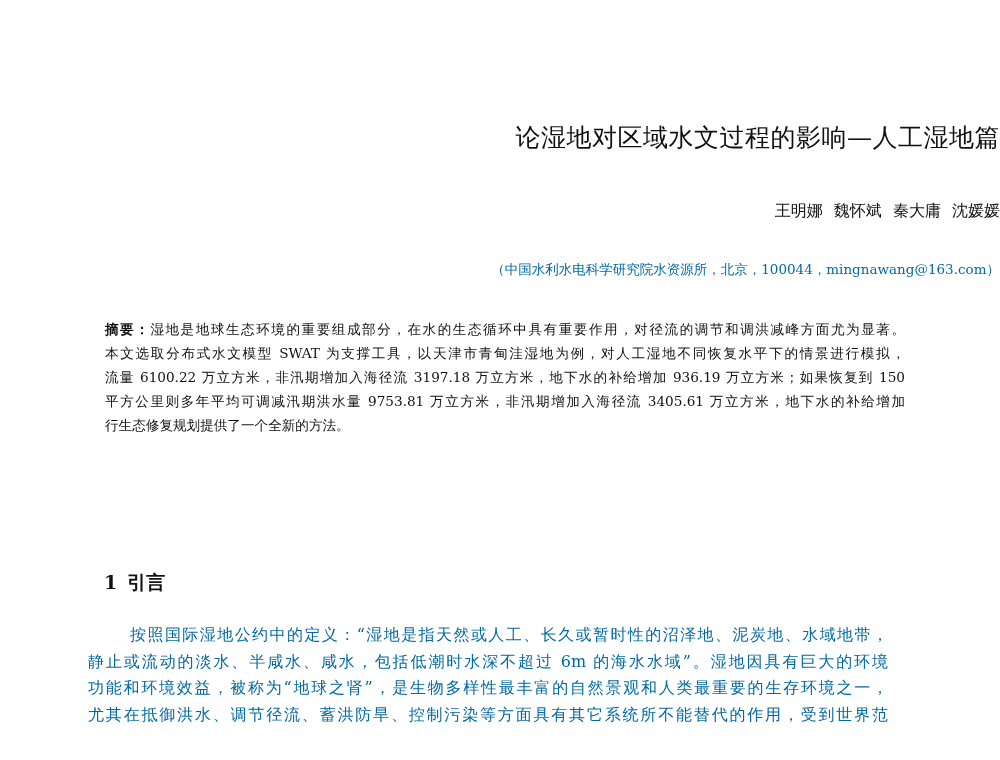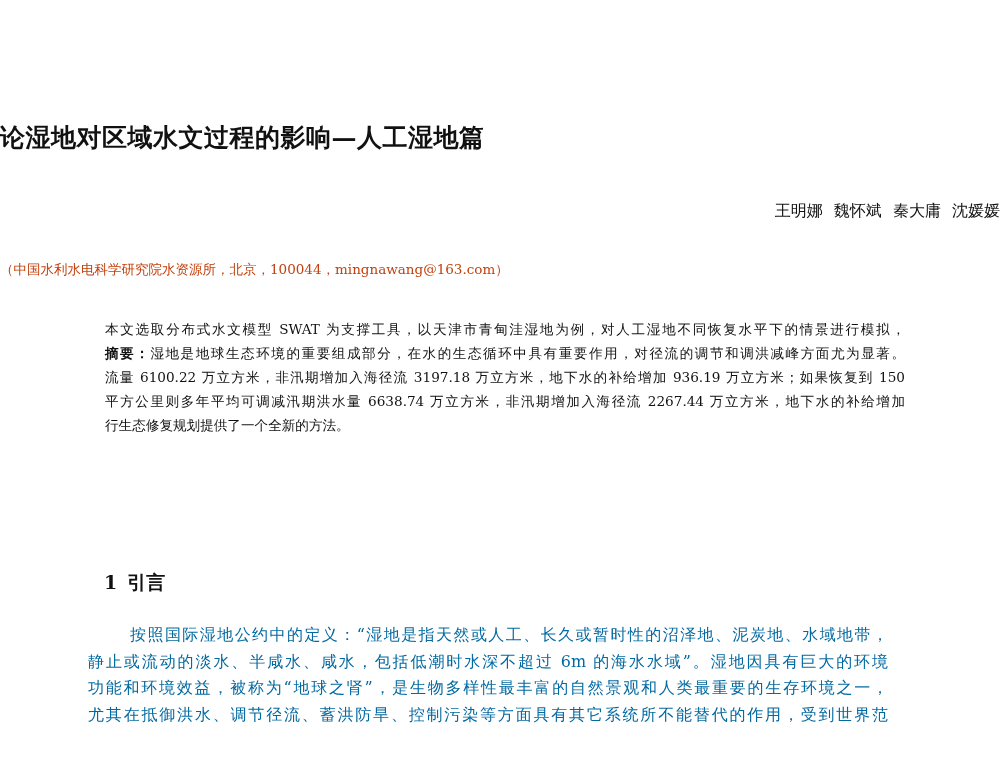--- a/index.html
+++ b/index.html
@@ -3,30 +3,30 @@
   <meta charset="utf-8">
   <style>
     html, body { margin: 0; padding: 0; }
     body {
       width: 1000px; height: 760px; background: #ffffff; color: #111;
       font-family: "DejaVu Serif", "Liberation Serif", serif;
       position: relative; overflow: hidden;
     }
     .page { position: absolute; left: 0; top: 0; width: 1000px; height: 760px; }
     .title {
-      position: absolute; top: 121px; left: 0; width: 1000px; text-align: left;
-      font-size: 25px; font-weight: bold; letter-spacing: 0.5px; color: #111;
+      position: absolute; top: 121px; left: 0; width: 1000px; text-align: right;
+      font-size: 25px; font-weight: normal; letter-spacing: 0.5px; color: #111;
     }
     .authors {
       position: absolute; top: 201px; left: 0; width: 1000px; text-align: right;
       font-size: 16px; color: #111; word-spacing: 6px;
     }
     .affil {
-      position: absolute; top: 261px; left: 0; width: 1000px; text-align: left;
-      font-size: 13.5px; color: #c2410c;
+      position: absolute; top: 261px; left: 0; width: 1000px; text-align: right;
+      font-size: 13.5px; color: #0369a1;
     }
     .abstract {
       position: absolute; top: 317px; left: 105px; width: 800px;
       font-size: 13.6px; line-height: 24px; color: #111; text-align: justify;
     }
     .abstract .line { display: block; white-space: nowrap; text-align-last: justify; }
     .abstract .line.last { text-align-last: left; }
     .abstract .label { font-weight: bold; }
     .section-heading {
       position: absolute; top: 570px; left: 104px;
@@ -44,24 +44,24 @@
   </style>
 </head>
 <body>
 
 <div class="page">
   <div class="title">论湿地对区域水文过程的影响—人工湿地篇</div>
   <div class="authors">王明娜 魏怀斌 秦大庸 沈媛媛</div>
   <div class="affil">（中国水利水电科学研究院水资源所，北京，100044，mingnawang@163.com）</div>
 
   <div class="abstract">
+    <span class="line"><span class="label">摘要：</span><span>湿地是地球生态环境的重要组成部分，在水的生态循环中具有重要作用，对径流的调节和调洪减峰方面尤为显著。</span></span>
     <span class="line">本文选取分布式水文模型 SWAT 为支撑工具，以天津市青甸洼湿地为例，对人工湿地不同恢复水平下的情景进行模拟，</span>
-    <span class="line"><span class="label">摘要：</span><span>湿地是地球生态环境的重要组成部分，在水的生态循环中具有重要作用，对径流的调节和调洪减峰方面尤为显著。</span></span>
     <span class="line">流量 6100.22 万立方米，非汛期增加入海径流 3197.18 万立方米，地下水的补给增加 936.19 万立方米；如果恢复到 150</span>
-    <span class="line">平方公里则多年平均可调减汛期洪水量 6638.74 万立方米，非汛期增加入海径流 2267.44 万立方米，地下水的补给增加</span>
+    <span class="line">平方公里则多年平均可调减汛期洪水量 9753.81 万立方米，非汛期增加入海径流 3405.61 万立方米，地下水的补给增加</span>
     <span class="line last">行生态修复规划提供了一个全新的方法。</span>
   </div>
 
   <div class="section-heading">
     <span class="num">1</span><span>引言</span>
   </div>
 
   <div class="body-text">
     <span class="line first">按照国际湿地公约中的定义：“湿地是指天然或人工、长久或暂时性的沼泽地、泥炭地、水域地带，</span>
     <span class="line">静止或流动的淡水、半咸水、咸水，包括低潮时水深不超过 6m 的海水水域”。湿地因具有巨大的环境</span>

